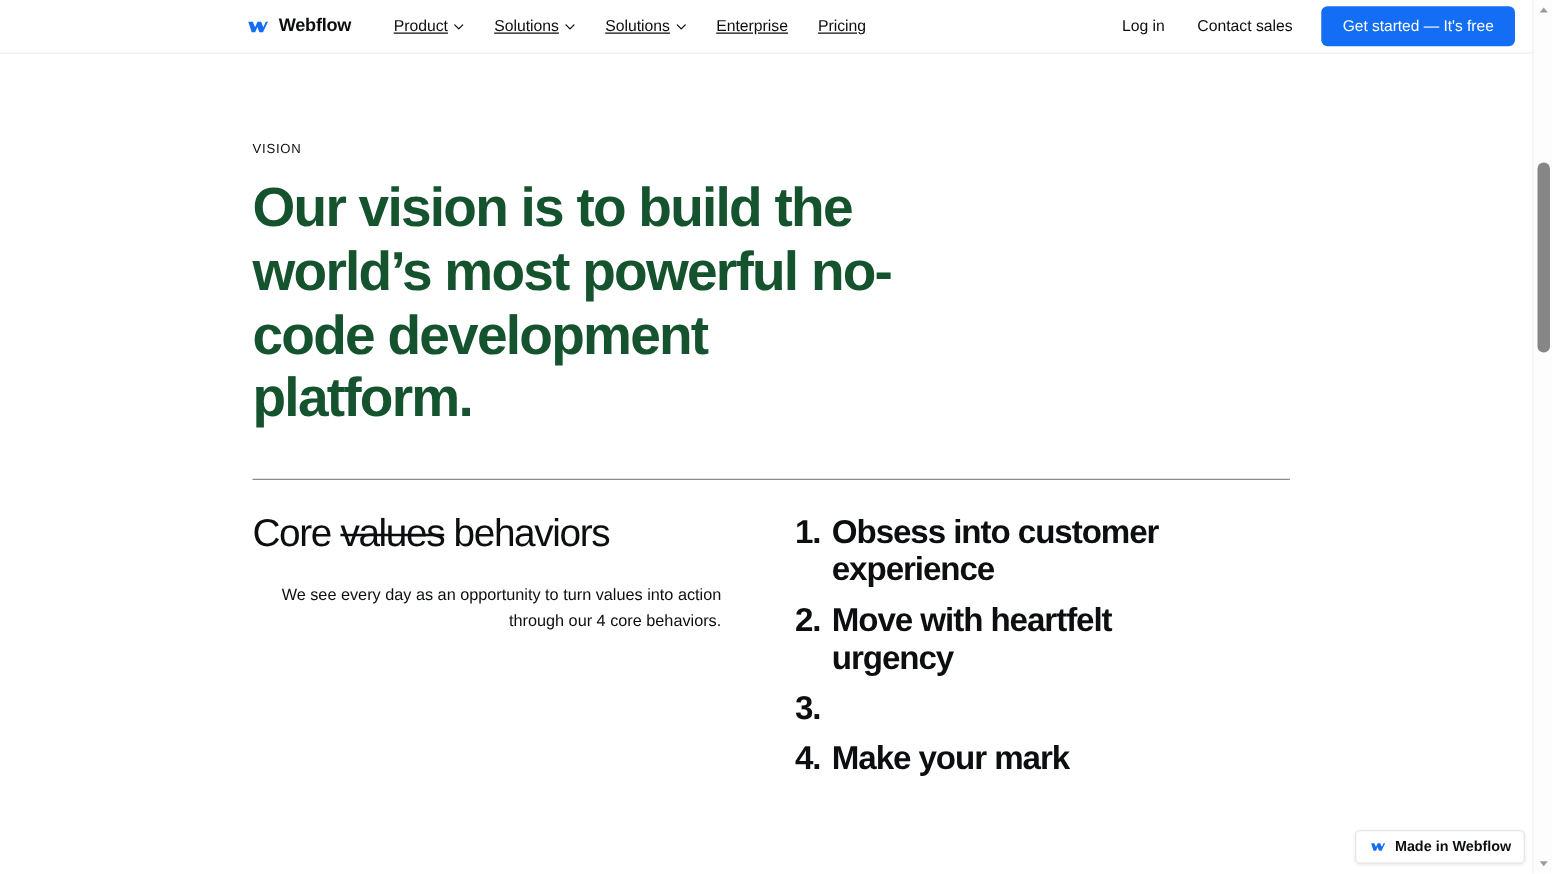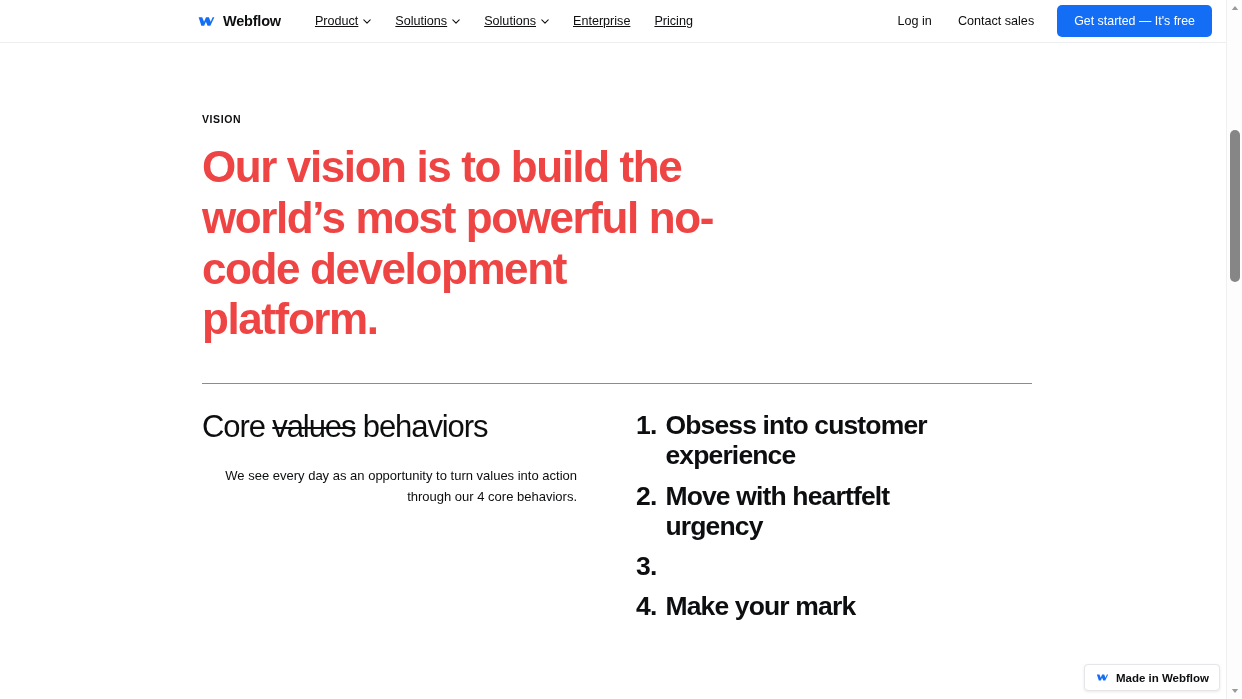--- a/index.html
+++ b/index.html
@@ -46,27 +46,27 @@
     padding:9px 17px; cursor:pointer; white-space:nowrap;
     margin-left:10px;
   }
 
   
   .content { position:absolute; top:43px; left:0; width:1226px; }
   .wrap { width:830px; margin-left:202px; }
 
   .eyebrow {
     margin-top:70px;
-    font-size:10.5px; font-weight:700; letter-spacing:0.6px; text-transform:uppercase;
+    font-size:10.5px; font-weight:400; letter-spacing:0.6px; text-transform:uppercase;
     color:#0d0e10;
   }
   .hero-title {
     margin-top:17px;
     font-size:44px; line-height:1.155; font-weight:700; letter-spacing:-1.4px;
-    max-width:545px; color:#ef4444;
+    max-width:545px; color:#14532d;
   }
 
   .divider { height:1px; background:#898d92; margin-top:38px; }
 
   
   .behaviors { display:flex; margin-top:26px; }
   .beh-left { width:420px; padding-right:30px; }
   .beh-right { flex:1; padding-left:14px; }
 
   .beh-title {

